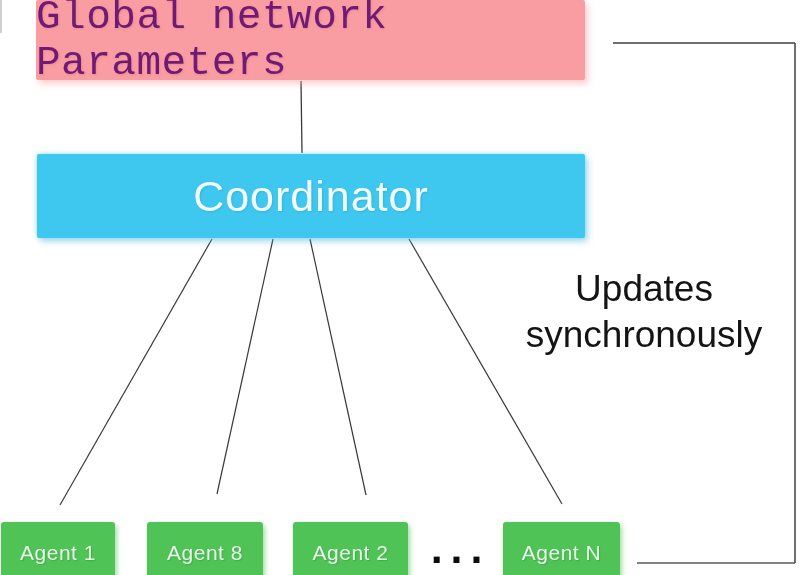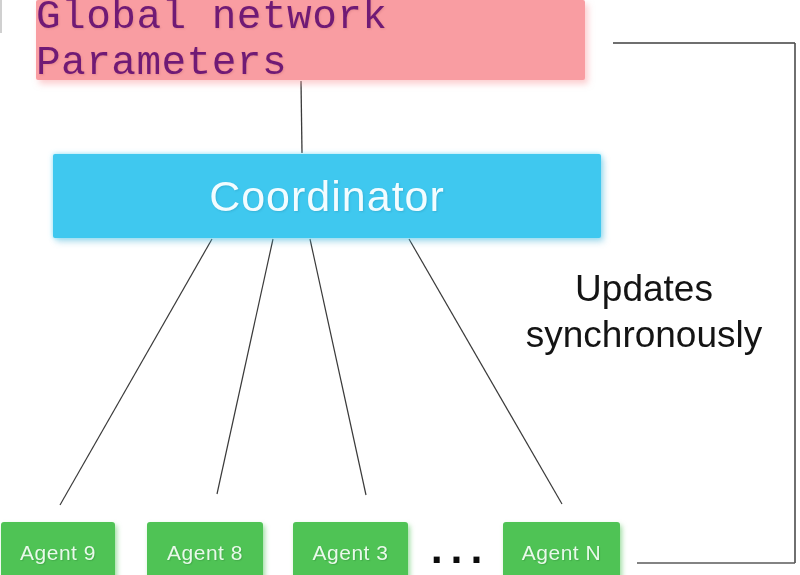--- a/index.html
+++ b/index.html
@@ -21,21 +21,20 @@
   .node-params .label{
     font-size:41px;color:#701a75;letter-spacing:0.5px;
     text-shadow:1px 1px 2px rgba(180,90,95,0.25);
     font-family:Liberation Mono, monospace;
   }
   .node-coordinator{
     left:37px;top:154px;width:548px;height:84px;
     background:var(--c-coord,#3FC8EF);
     border-radius:2px;
     box-shadow:0 0 5px rgba(100,215,245,0.7),3px 4px 6px rgba(60,170,205,0.35);
-    margin-left:16px;
   }
   .node-coordinator .label{
     font-size:43px;color:#f2fcff;letter-spacing:1px;
     text-shadow:1px 1px 2px rgba(30,120,150,0.25);
   }
   .node-agent{
     top:522px;height:62px;
     background:var(--c-agent,#4FC355);
     border-radius:3px;
     box-shadow:2px 3px 5px rgba(80,195,85,0.55);
@@ -84,29 +83,29 @@
 
   <div class="node node-params">
     <span class="label">Global network Parameters</span>
   </div>
 
   <div class="node node-coordinator">
     <span class="label">Coordinator</span>
   </div>
 
   <div class="node node-agent agent-1">
-    <span class="label">Agent 9</span>
+    <span class="label">Agent 1</span>
   </div>
 
   <div class="node node-agent agent-2">
     <span class="label">Agent 8</span>
   </div>
 
   <div class="node node-agent agent-3">
-    <span class="label">Agent 3</span>
+    <span class="label">Agent 2</span>
   </div>
 
   <div class="ellipsis">...</div>
 
   <div class="node node-agent agent-n">
     <span class="label">Agent N</span>
   </div>
 
   <div class="annotation">Updates synchronously</div>
 

